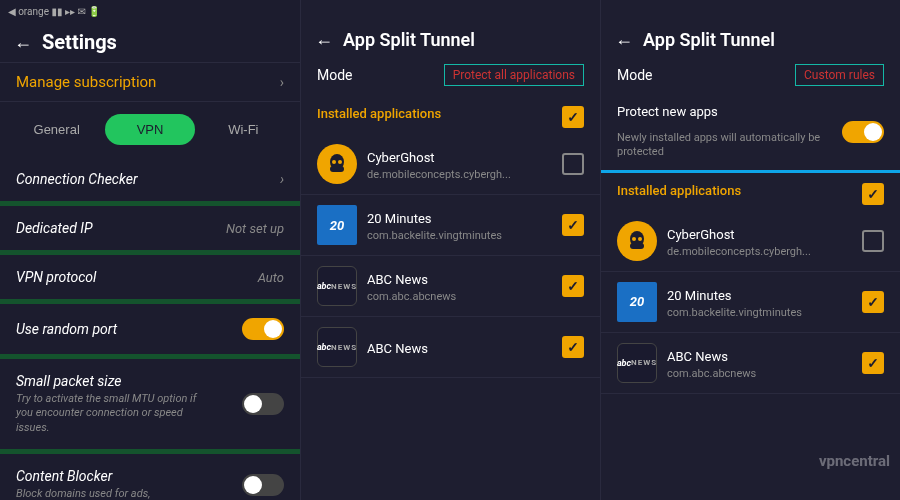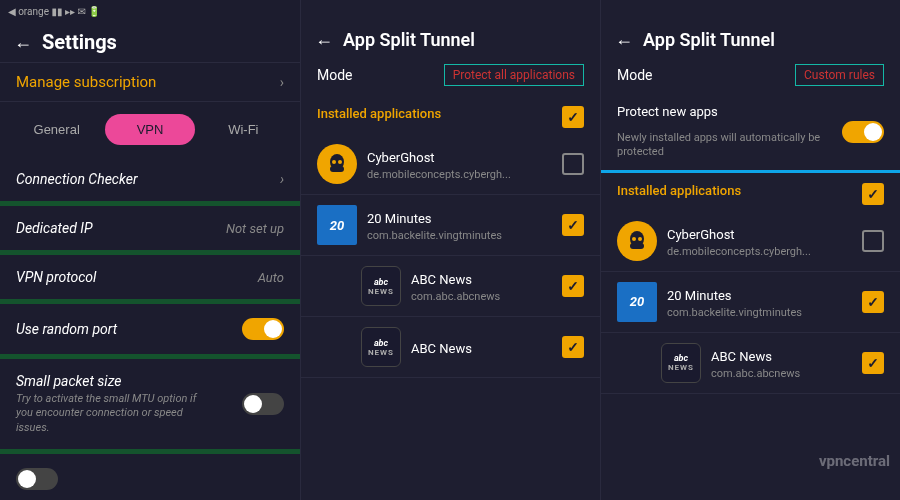--- a/index.html
+++ b/index.html
@@ -79,21 +79,21 @@
       flex: 1;
       padding: 8px 0;
       border-radius: 20px;
       border: none;
       font-size: 13px;
       font-weight: 500;
       cursor: pointer;
     }
 
     .tab-btn.active {
-      background: #ec4899;
+      background: #22c55e;
       color: #1c1c2e;
     }
 
     .tab-btn.inactive {
       background: transparent;
       color: #aaaaaa;
     }
 
     .settings-list {
       flex: 1;
@@ -333,24 +333,23 @@
     }
 
     
     .abc-logo {
       width: 40px;
       height: 40px;
       border-radius: 6px;
       background: #1a1a2e;
       border: 1px solid #444;
       display: flex;
-      flex-direction: column;
+      flex-direction: row;
       align-items: center;
       justify-content: center;
-      margin-left: 44px;
     }
 
     .abc-text {
       color: #fff;
       font-size: 9px;
       font-weight: bold;
       font-style: italic;
     }
 
     .abc-news-text {
@@ -420,20 +419,24 @@
       <div class="settings-item-left">
         <span class="settings-item-title">Small packet size</span>
         <span class="settings-item-sub">Try to activate the small MTU option if you encounter connection or speed issues.</span>
       </div>
       <div class="toggle off">
         <div class="toggle-knob"></div>
       </div>
     </div>
 
     <div class="settings-item">
+      <div class="settings-item-left">
+        <span class="settings-item-title">Content Blocker</span>
+        <span class="settings-item-sub">Block domains used for ads,</span>
+      </div>
       <div class="toggle off">
         <div class="toggle-knob"></div>
       </div>
     </div>
 
   </div>
 </div>
 
 <div class="panel-split">
   <div class="split-header">

